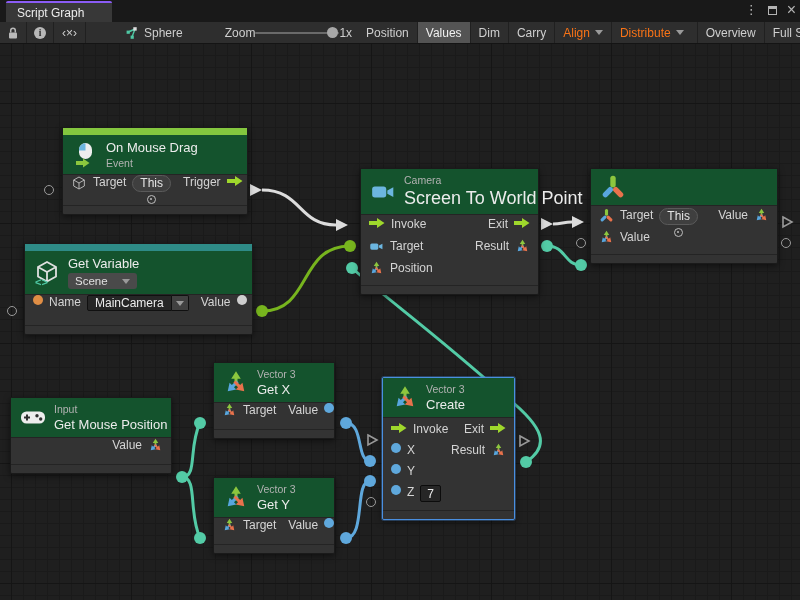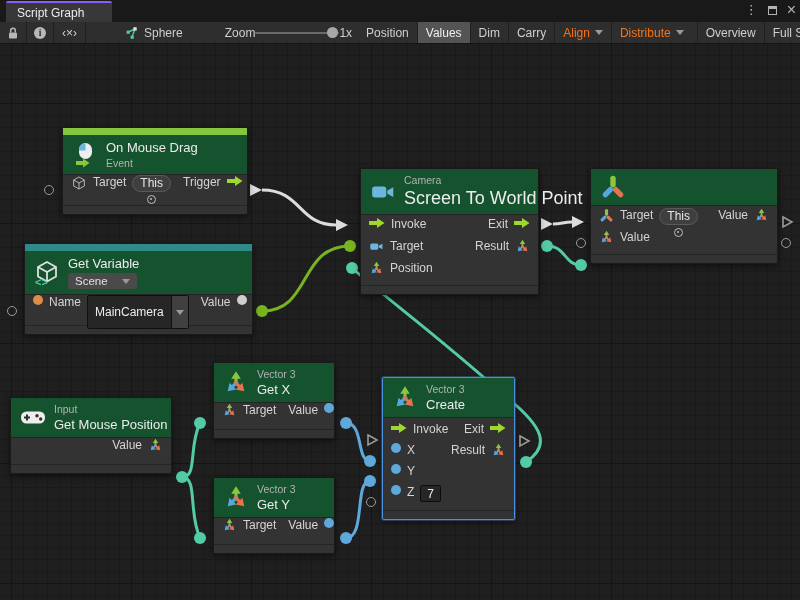--- a/index.html
+++ b/index.html
@@ -63,21 +63,21 @@
   .dot { width:10px; height:10px; border-radius:50%; display:inline-block; flex:none; }
   .dot.blue { background:var(--wire_blue); }
   .dot.orange { background:var(--port_orange); }
   .dot.gray { background:#cfcfcf; }
   .chip { display:inline-flex; align-items:center; gap:5px; padding:0 7px; height:17px; border-radius:9px;
           background:#3f3f3f; border:1px solid #5a5a5a; color:#e4e4e4;flex-direction:column; }
   .target-ring { width:9px; height:9px; border:1.5px solid #bdbdbd; border-radius:50%; position:relative; display:inline-block; flex:none; }
   .target-ring::after { content:""; position:absolute; left:2px; top:2px; width:2px; height:2px; background:#bdbdbd; border-radius:50%; }
   .dd-chip { display:inline-flex; align-items:center; gap:14px; padding:0 7px; height:16px; background:#4a4a4a;
              border-radius:3px; color:#e0e0e0; font-size:11.5px; width:max-content; }
-  .field { display:inline-flex; height:34px; }
+  .field { display:inline-flex; height:16px; }
   .field-text { background:#262626; border:1px solid #101010; border-radius:2px 0 0 2px; color:#ececec; padding:0 7px; display:flex; align-items:center; }
   .field-btn { background:#404040; border:1px solid #101010; border-left:none; border-radius:0 2px 2px 0; width:17px; display:flex; align-items:center; justify-content:center; }
   .zfield { background:#262626; border:1px solid #0c0c0c; border-radius:2px; color:#ececec; padding:0 6px; height:17px; display:inline-flex; align-items:center; }
 
   
   .pmark { position:absolute; z-index:3; }
   .port-circle { width:10px; height:10px; border:1.6px solid #9a9a9a; border-radius:50%; }
   svg.ic { flex:none; display:block; }
 </style>
 </head>

